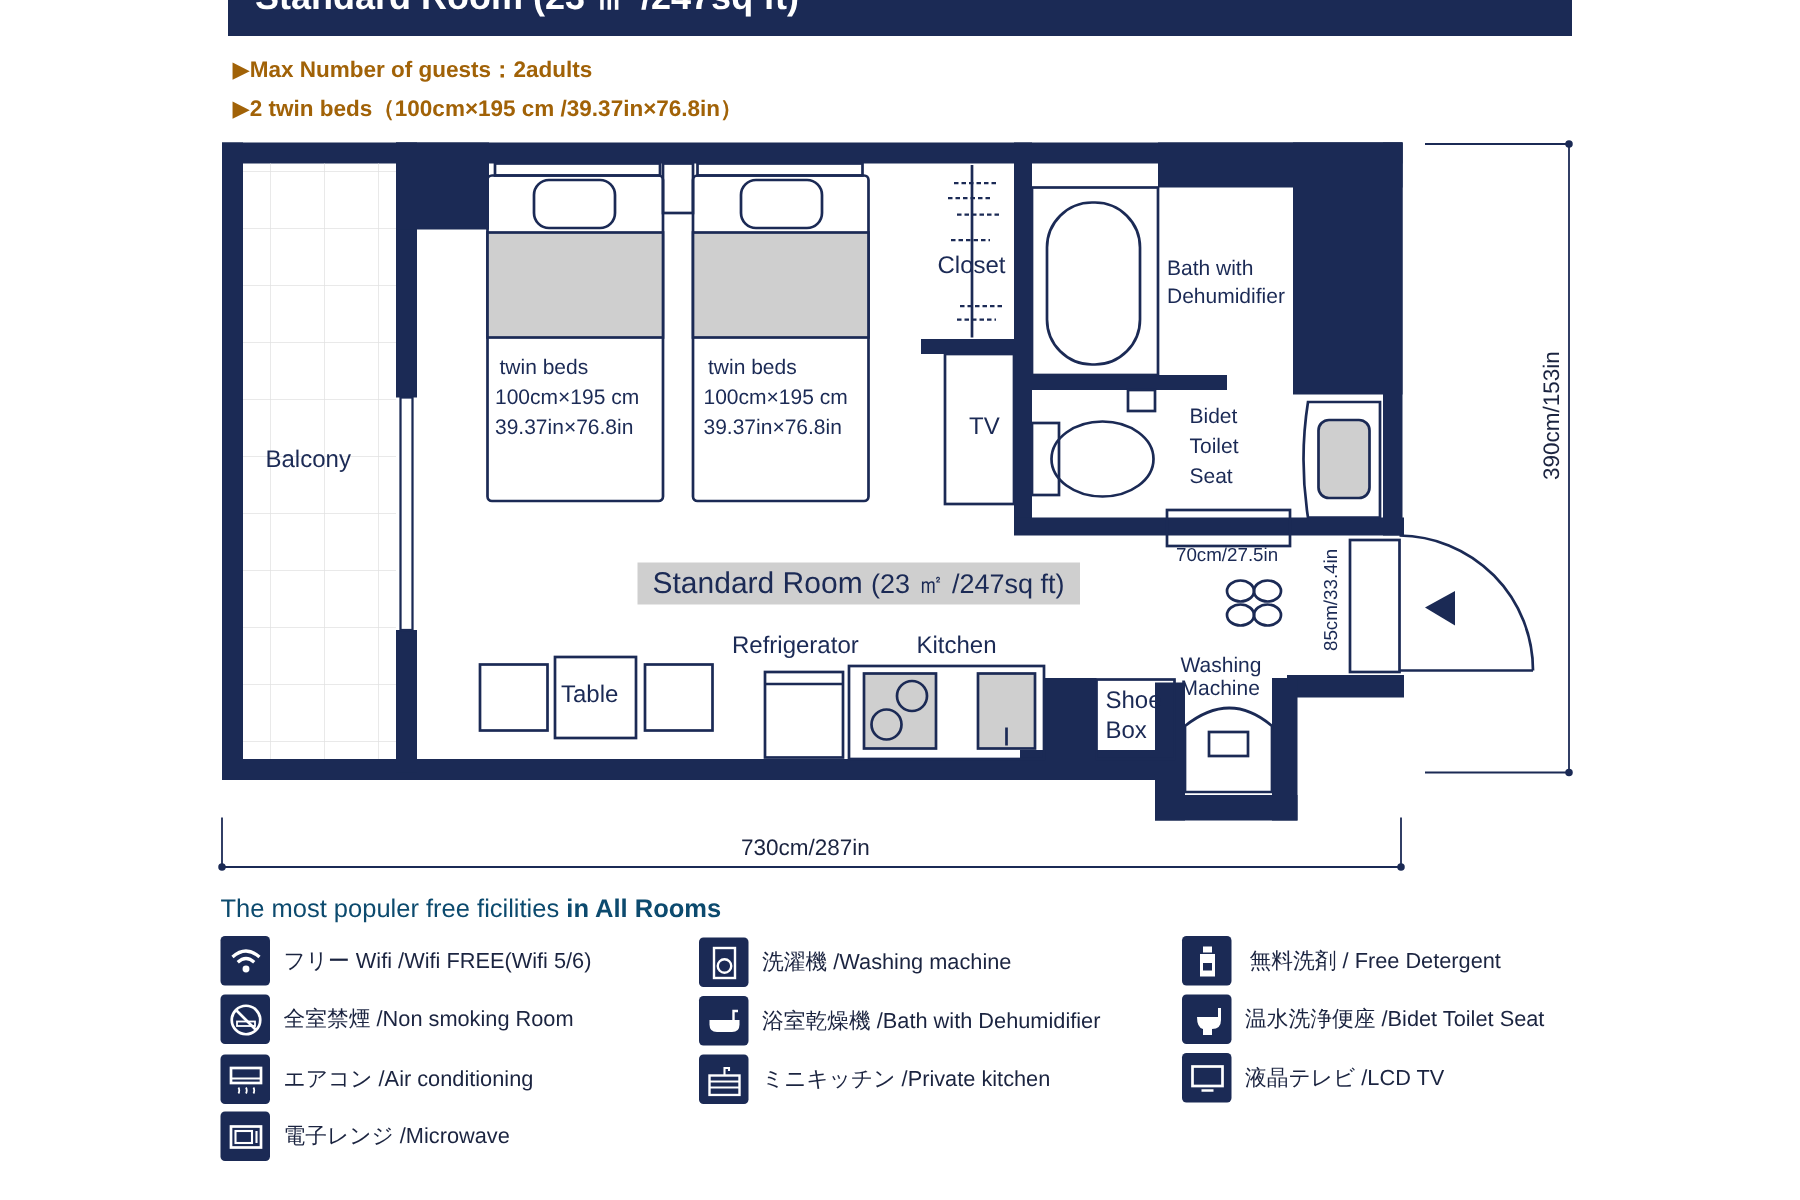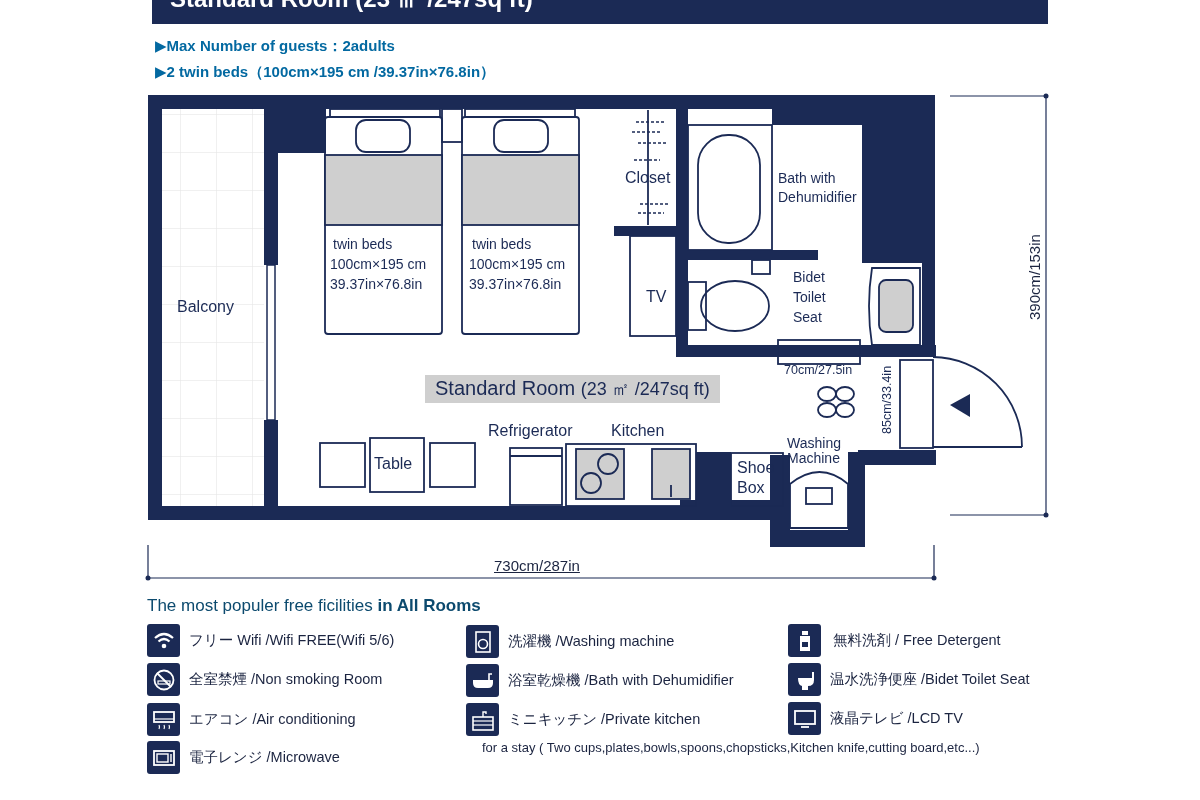--- a/index.html
+++ b/index.html
@@ -1,20 +1,20 @@
 <!DOCTYPE html>
 <html><head>
 <meta charset="utf-8">
 <style>
   * { box-sizing: border-box; margin: 0; padding: 0; }
   html, body { width: 1200px; height: 800px; background: #ffffff; overflow: hidden; }
   body { position: relative; font-family: "Liberation Sans", "DejaVu Sans", sans-serif; color: #1b2440; }
   .abs { position: absolute; }
   .header-band { left: 152px; top: -14px; width: 896px; height: 38px; background: #1b2a55; color: #fff; font-weight: bold; font-size: 24px; padding-left: 18px; line-height: 26px; overflow: hidden; }
-  .info-line { left: 155px; font-weight: bold; font-size: 15px; color: #0369a1; }
+  .info-line { left: 155px; font-weight: bold; font-size: 15px; color: #a16207; }
   .fp { left: 0; top: 0; width: 1200px; height: 600px; }
   .label { font-size: 16px; color: #1b2a55; white-space: nowrap; }
   .label.small { font-size: 14px; }
   .label.xs { font-size: 12.5px; }
   .room-title { left: 425px; top: 375px; background: #cfcfcf; padding: 2px 10px; font-size: 20px; color: #1b2a55; white-space: nowrap; }
   .room-title .sub { font-size: 18px; }
   .dim { font-size: 15px; color: #1b2440; white-space: nowrap; }
   .fac-title { left: 147px; top: 596px; font-size: 17px; color: #0c4a6e; }
   .fac-title b { font-weight: bold; }
   .fac { display: flex; align-items: center; gap: 9px; }
@@ -155,21 +155,21 @@
 
 <div class="abs label small" style="left:333px;top:236px;">twin beds</div>
 <div class="abs label small" style="left:330px;top:256px;">100cm×195 cm</div>
 <div class="abs label small" style="left:330px;top:276px;">39.37in×76.8in</div>
 
 <div class="abs label small" style="left:472px;top:236px;">twin beds</div>
 <div class="abs label small" style="left:469px;top:256px;">100cm×195 cm</div>
 <div class="abs label small" style="left:469px;top:276px;">39.37in×76.8in</div>
 
 <div class="abs label" style="left:625px;top:169px;">Closet</div>
-<div class="abs label" style="left:646px;top:288px;">TV</div>
+<div class="abs label" style="left:646px;top:276px;">TV</div>
 
 <div class="abs label small" style="left:778px;top:170px;">Bath with</div>
 <div class="abs label small" style="left:778px;top:189px;">Dehumidifier</div>
 
 <div class="abs label small" style="left:793px;top:269px;">Bidet</div>
 <div class="abs label small" style="left:793px;top:289px;">Toilet</div>
 <div class="abs label small" style="left:793px;top:309px;">Seat</div>
 
 <div class="abs room-title">
   <span>Standard Room</span>
@@ -182,21 +182,21 @@
 <div class="abs label" style="left:374px;top:455px;">Table</div>
 <div class="abs label" style="left:488px;top:422px;">Refrigerator</div>
 <div class="abs label" style="left:611px;top:422px;">Kitchen</div>
 
 <div class="abs label small" style="left:787px;top:435px;">Washing</div>
 <div class="abs label small" style="left:787px;top:450px;">Machine</div>
 
 <div class="abs label" style="left:737px;top:459px;">Shoe</div>
 <div class="abs label" style="left:737px;top:479px;">Box</div>
 
-<div class="abs dim" style="left:494px;top:557px;text-decoration:underline;">730cm/287in</div>
+<div class="abs dim" style="left:494px;top:557px;">730cm/287in</div>
 <div class="abs dim" style="left:1026px;top:320px;transform:rotate(-90deg);transform-origin:left top;">390cm/153in</div>
 
 <div class="abs fac-title">
   <span>The most populer free ficilities </span><b>in All Rooms</b>
 </div>
 
 <div class="abs fac" style="left:147px;top:624px;">
   <span class="ic">
       <svg width="22" height="20" viewBox="0 0 22 20">
         <path d="M2 7 Q11 -1 20 7" stroke="#fff" stroke-width="2.2" fill="none"></path>
@@ -289,14 +289,13 @@
   <span class="ic">
       <svg width="24" height="22" viewBox="0 0 24 22">
         <rect x="2" y="3" width="20" height="13" fill="none" stroke="#fff" stroke-width="1.8"></rect>
         <line x1="8" y1="19" x2="16" y2="19" stroke="#fff" stroke-width="1.8"></line>
       </svg>
     </span>
   <span class="txt">液晶テレビ /LCD TV</span>
 </div>
 
 <div class="abs note">
-  <div style="padding-left:12px;">for a stay ( Two cups,plates,bowls,spoons,chopsticks,Kitchen knife,cutting board,etc...)</div>
 </div>
 
 </body></html>

